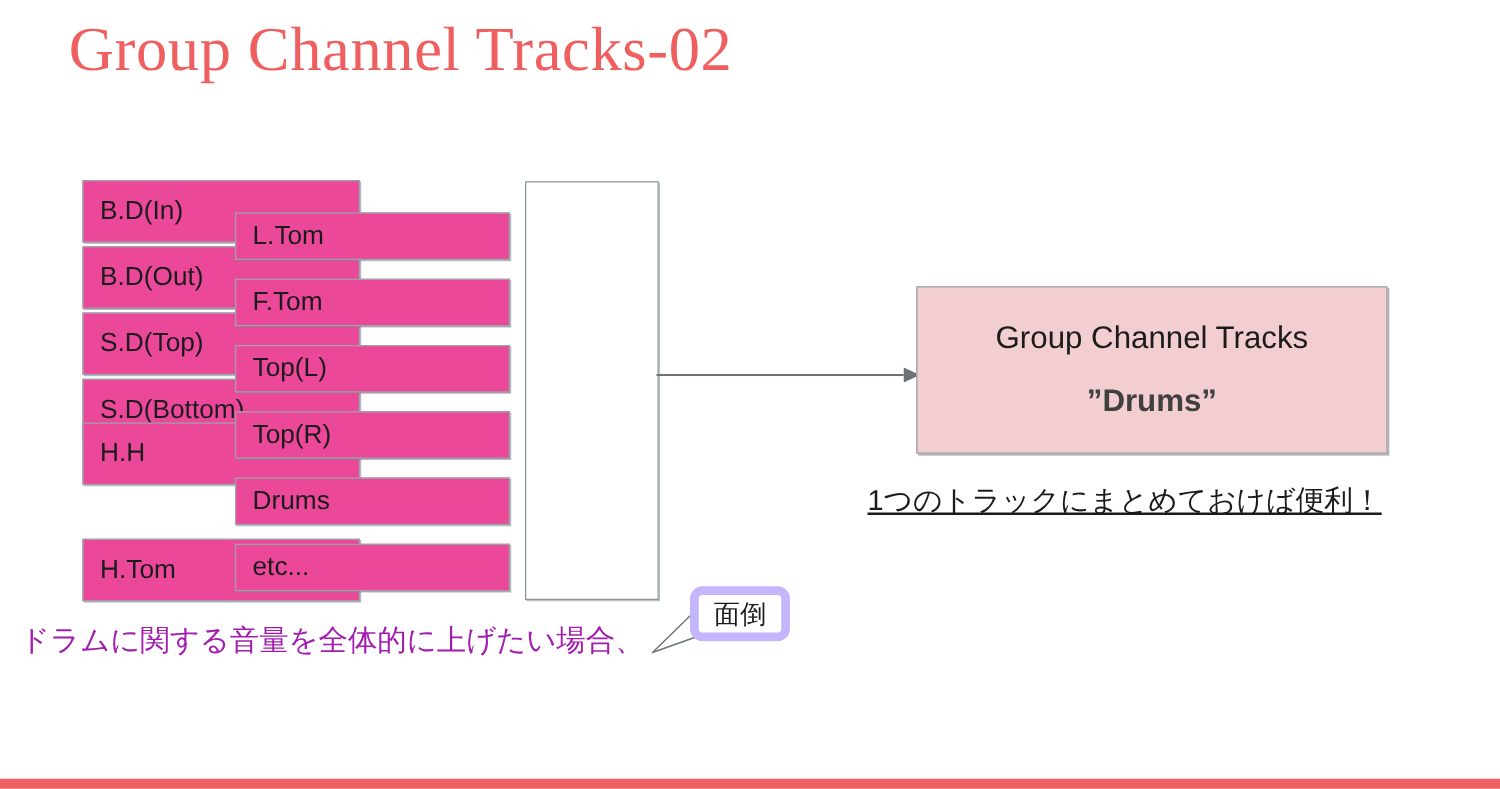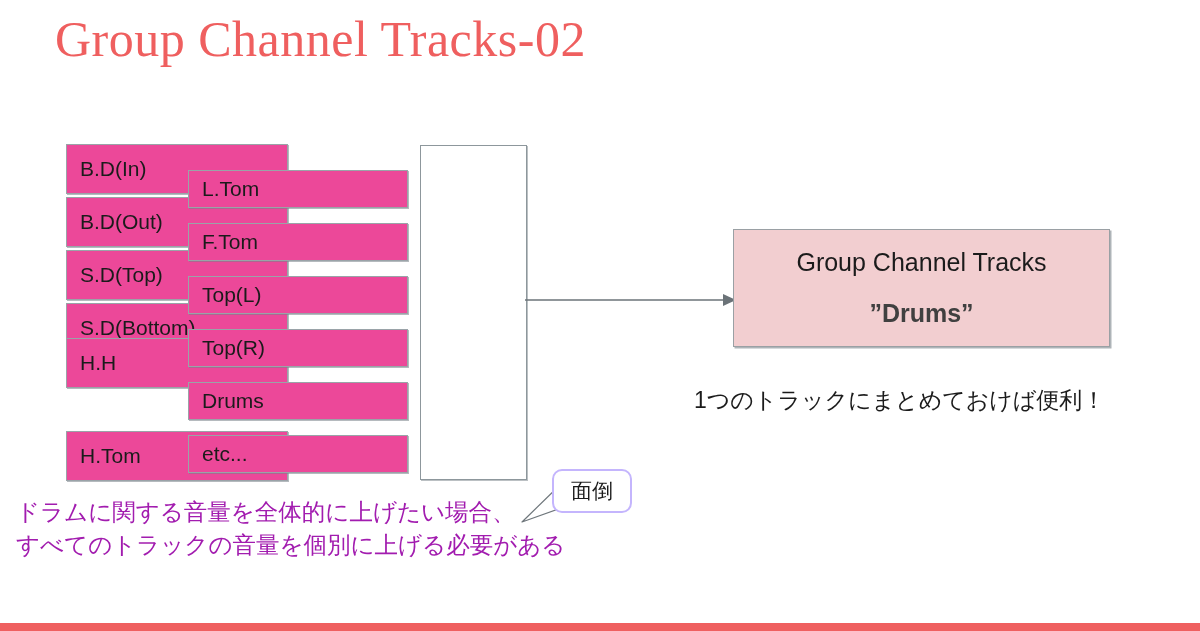--- a/index.html
+++ b/index.html
@@ -77,21 +77,21 @@
     width: 212px;
     height: 24px;
   }
 
   
   #group-channel-box {
     position: absolute;
     left: 733px;
     top: 229px;
     width: 377px;
-    height: 118px;
+    height: 134px;
     box-sizing: border-box;
     background: #f2ced0;
     border: 1px solid #9aa0a4;
     box-shadow: 1.5px 1.5px 0 rgba(120,130,136,0.6);
     display: flex;
     flex-direction: column;
     align-items: center;
     justify-content: center;
     gap: 22px;
   }
@@ -108,41 +108,42 @@
   }
 
   
   #right-caption {
     position: absolute;
     left: 694px;
     top: 385px;
     font-size: 23px;
     color: #1b1b1b;
     white-space: nowrap;
+    text-decoration: underline;
   }
   #bottom-caption {
     position: absolute;
     left: 16px;
     top: 496px;
     font-size: 23.5px;
     line-height: 33px;
     color: #a21caf;
     white-space: nowrap;
   }
   #bottom-caption div { white-space: nowrap; }
 
   
   #callout-bubble {
     position: absolute;
     left: 552px;
     top: 469px;
     width: 80px;
     height: 44px;
     box-sizing: border-box;
-    border: 2px solid #c4b5fd;
+    border: 7px solid #c4b5fd;
     border-radius: 10px;
     background: #ffffff;
     display: flex;
     align-items: center;
     justify-content: center;
     font-size: 21px;
     color: #1b1b1b;
   }
   #callout-tail {
     position: absolute;
@@ -187,16 +188,15 @@
 
 <svg id="callout-tail" viewBox="0 0 90 60">
   <path d="M 22 56 L 62 17 L 64 41 Z" fill="#ffffff" stroke="#6f777c" stroke-width="1.2" stroke-linejoin="round"></path>
 </svg>
 <div id="callout-bubble">
   <span>面倒</span>
 </div>
 
 <div id="bottom-caption">
   <div>ドラムに関する音量を全体的に上げたい場合、</div>
-  <div>すべてのトラックの音量を個別に上げる必要がある</div>
 </div>
 
 <div id="bottom-bar"></div>
 
 </body></html>

